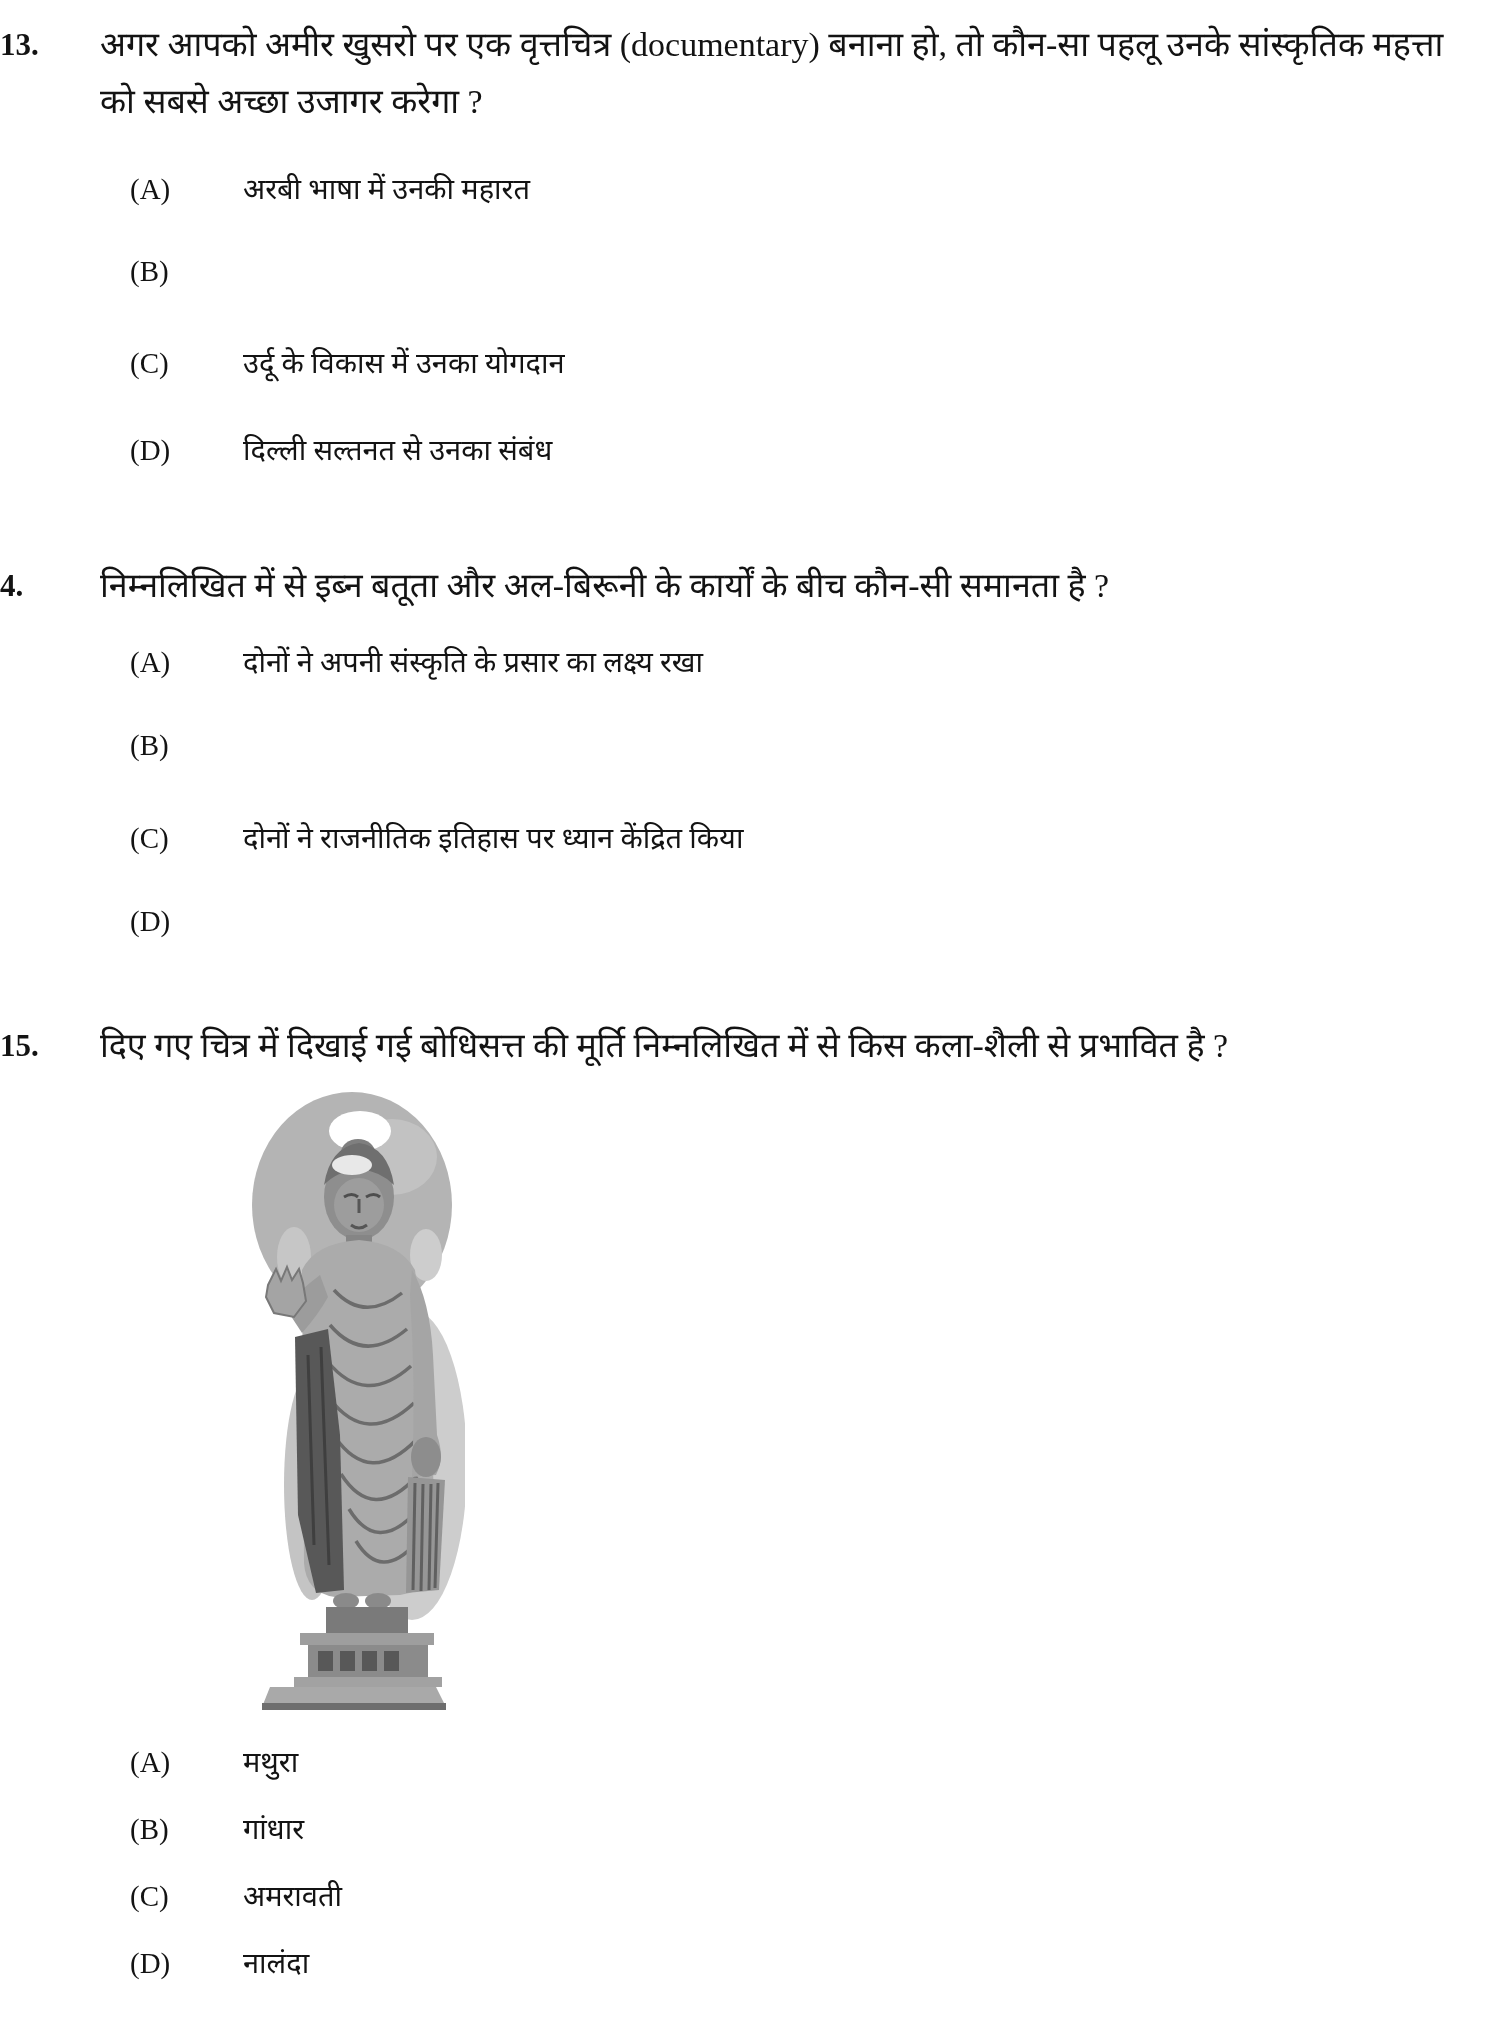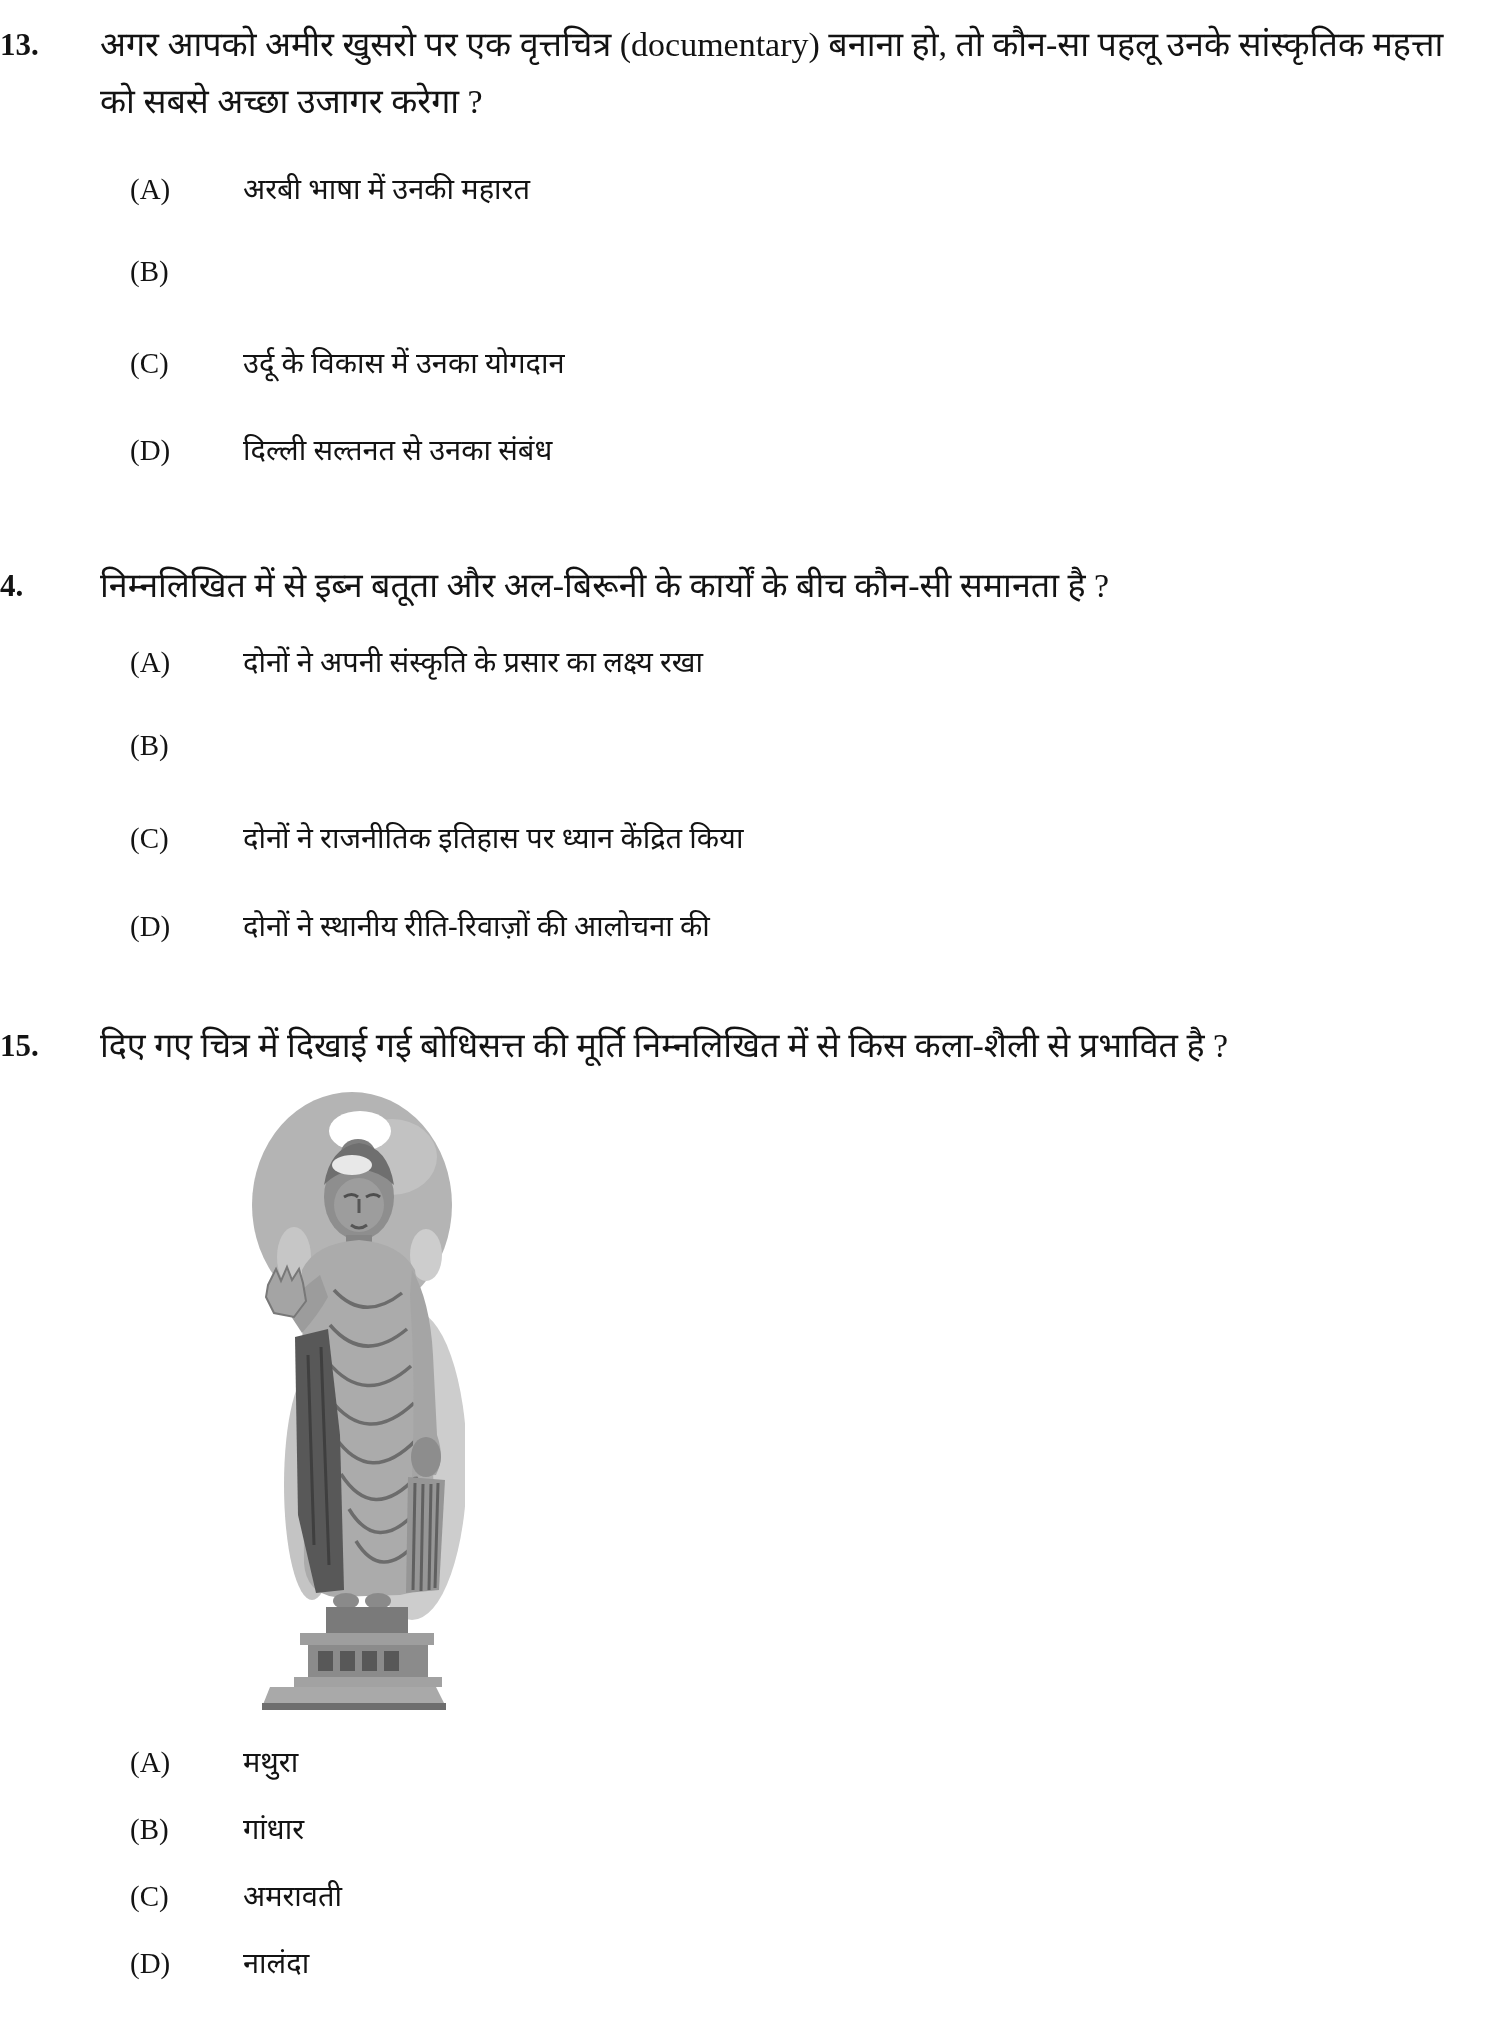--- a/index.html
+++ b/index.html
@@ -85,21 +85,20 @@
       </div>
       <div class="opt-row">
         <span class="opt-label">(B)</span>
       </div>
       <div class="opt-row">
         <span class="opt-label">(C)</span>
         <span class="opt-text">दोनों ने राजनीतिक इतिहास पर ध्यान केंद्रित किया</span>
       </div>
       <div class="opt-row">
         <span class="opt-label">(D)</span>
-        <span class="opt-text">दोनों ने स्थानीय रीति-रिवाज़ों की आलोचना की</span>
       </div>
     </div>
   </section>
 
   <section class="q15">
     <div class="q-row">
       <div class="q-num">15.</div>
       <div class="q-text">दिए गए चित्र में दिखाई गई बोधिसत्त की मूर्ति निम्नलिखित में से किस कला-शैली से प्रभावित है ?</div>
     </div>
 

